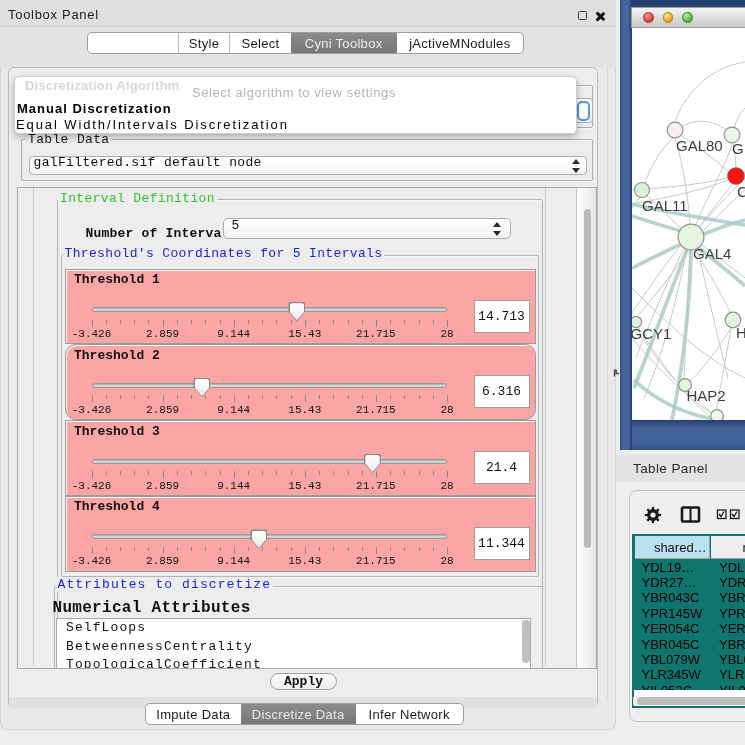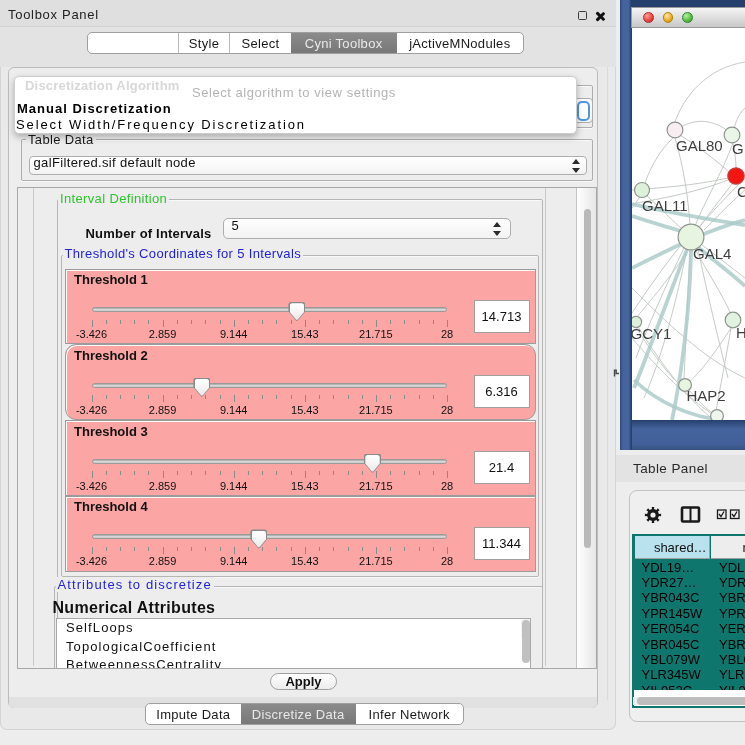--- a/index.html
+++ b/index.html
@@ -19,21 +19,21 @@
 #rightline { position:absolute; left:607px; top:67px; width:1px; height:633px; background:#dadada; }
 
 .pill { position:absolute; background:#fff; border:1px solid #9f9f9f; border-radius:5px;
   display:flex; align-items:center; overflow:hidden; font-size:13px; color:#1a1a1a; letter-spacing:0.3px; }
 #toptabs { left:87px; top:32px; width:437px; height:22px; }
 .seg { height:100%; display:flex; align-items:center; justify-content:center; white-space:nowrap; }
 .segdiv { width:1px; height:100%; background:#b9b9b9; }
 .seg.sel { background:linear-gradient(#8b8b8b,#787878); color:#e9e9e9; }
 
 #content { position:absolute; left:8px; top:67px; width:590px; height:641px;
-  background:#ededed; border:1px solid #bcbcbc; border-radius:6px; }
+  background:#ededed; border:1px solid #bcbcbc; border-radius:6px;font-family:Liberation Mono, monospace; }
 #content .botband { position:absolute; left:0px; top:629px; width:588px; height:11px;
   background:#e1e1e1; border-bottom-left-radius:5px; border-bottom-right-radius:5px; }
 
 .group { position:absolute; border:1px solid #aeaeae; border-radius:2px; box-shadow:0 1px 0 #f8f8f8, inset 0 1px 0 #f8f8f8; }
 .gtitle { position:absolute; top:-8px; left:4px; background:#ededed; padding:0 2px; font-size:13px; color:#1a1a1a; letter-spacing:0.35px; white-space:nowrap; }
 
 .combo { position:absolute; background:linear-gradient(#ffffff,#f2f2f2); border:1px solid #aeaeae; border-radius:4px;
   font-size:13px; color:#111; }
 .combo .ctext { position:absolute; left:3.5px; top:-1.5px; letter-spacing:0.35px; }
 .arrows { position:absolute; width:9px; height:14px; }
@@ -320,40 +320,40 @@
           <div class="ticklab" style="left:279.9px;">21.715</div>
           <div class="ticklab" style="left:351.0px;">28</div>
   <div class="valfield">11.344</div>
 </div>
       <div class="group" style="left:36px; top:398px; width:489px; height:100px; border-color:#b5b5b5;">
         <div class="gtitle" style="color:#2222dd; background:#ededed; left:0.5px; letter-spacing:1.1px; top:-10px;">Attributes to discretize</div>
       </div>
       <div style="position:absolute; left:34.5px; top:411.5px; font-size:16px; font-weight:bold; color:#111; letter-spacing:0.3px;">Numerical Attributes</div>
       <div id="attrlist">
         <div>SelfLoops</div>
+        <div>BetweennessCentrality</div>
         <div>TopologicalCoefficient</div>
-        <div>BetweennessCentrality</div>
         <div id="attrsb">
             <i></i>
           </div>
       </div>
       <div id="vsb">
           <div class="vthumb"></div>
         </div>
     </div>
 
     <div id="apply">Apply</div>
     <div class="botband"></div>
   </div>
 
   <div id="popup">
     <div class="ghost">Discretization Algorithm</div>
     <div class="hint">Select algorithm to view settings</div>
     <div class="it1">Manual Discretization</div>
-    <div class="it2">Select Width/Frequency Discretization</div>
+    <div class="it2">Equal Width/Intervals Discretization</div>
   </div>
 
   <div class="pill" id="bottabs">
     <div class="seg" style="width:95.4px;">Impute Data</div>
     <div class="seg sel" style="width:115.7px;">Discretize Data</div>
     <div class="seg" style="width:107.7px;">Infer Network</div>
   </div>
 </div>
 
 <div id="rbg"></div>

